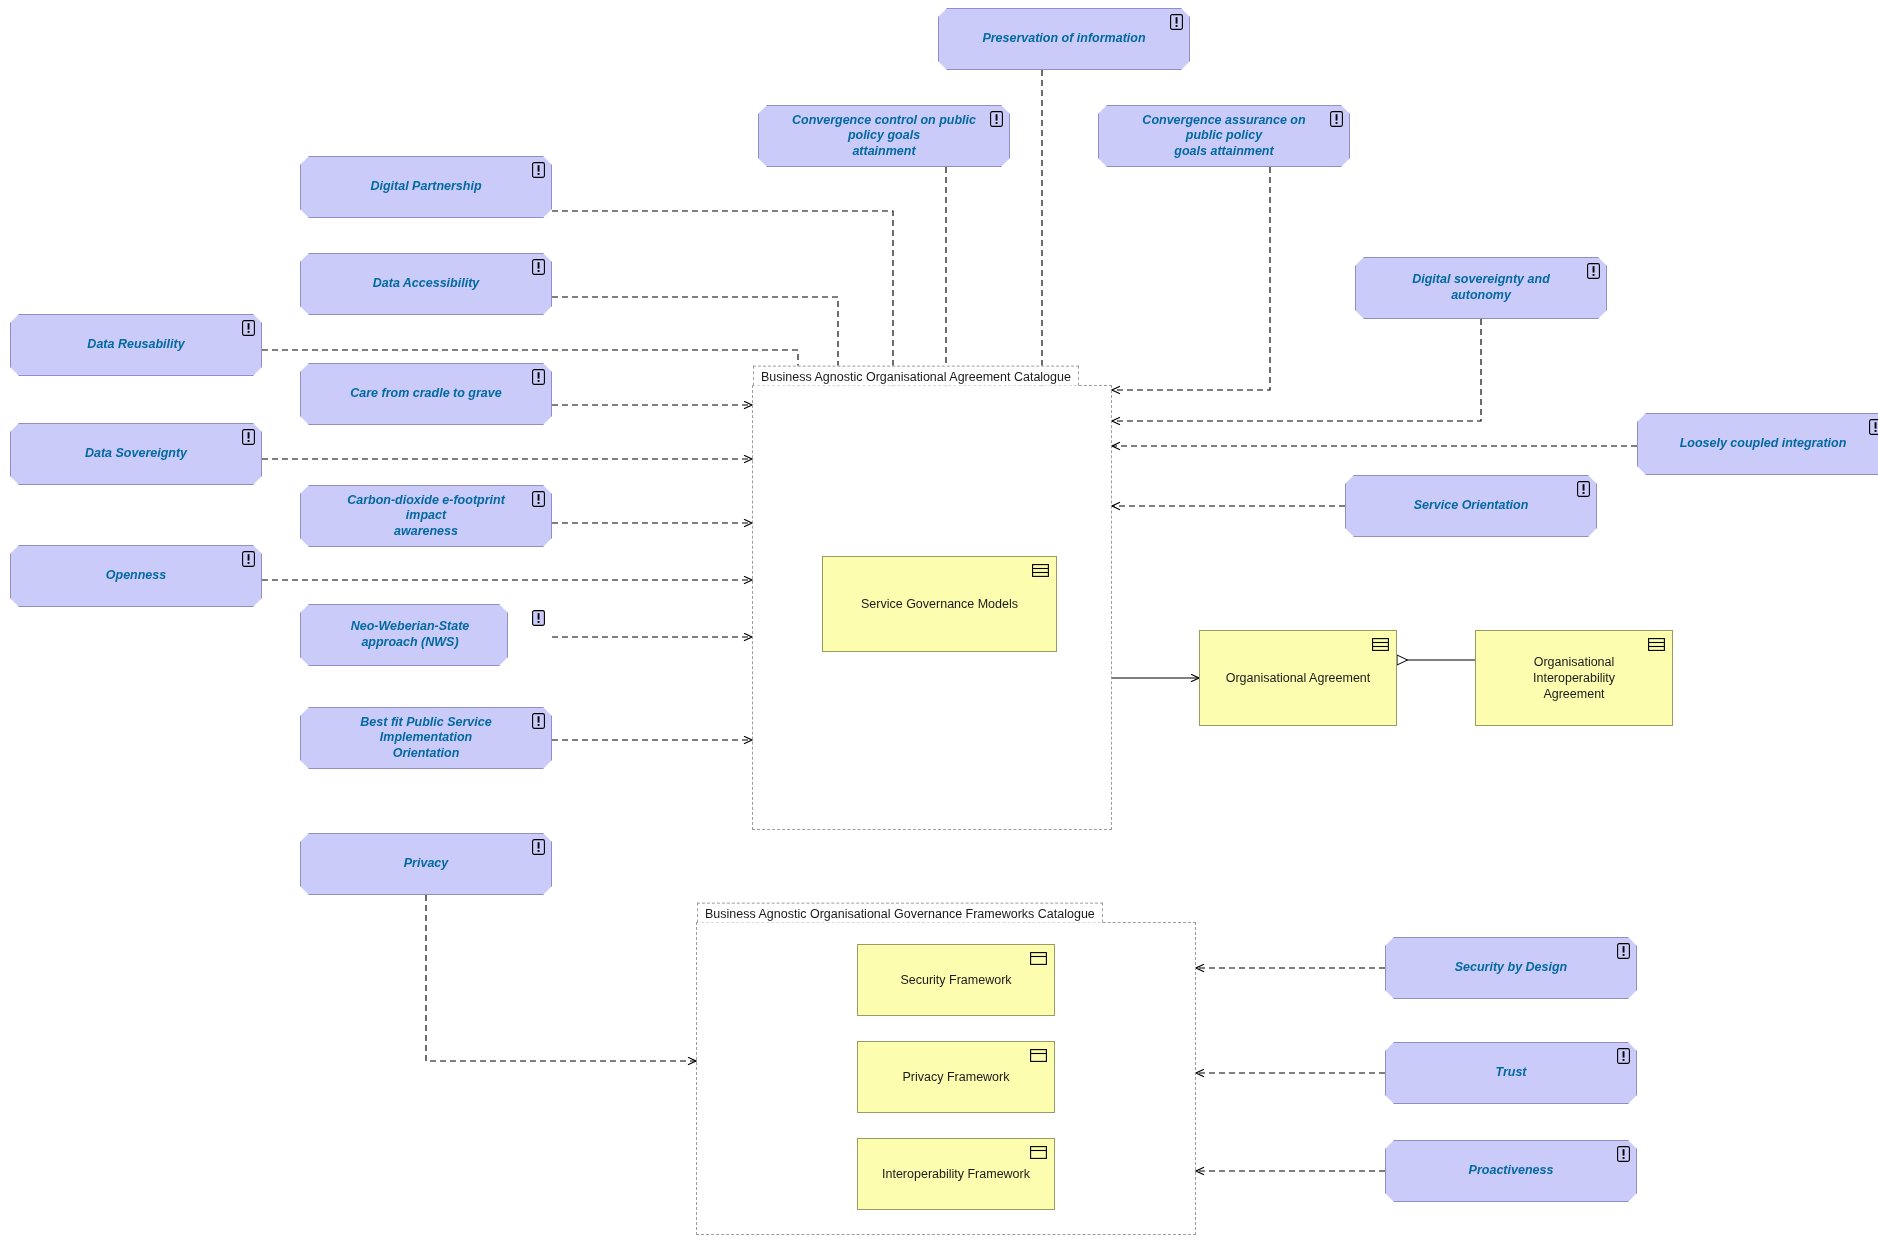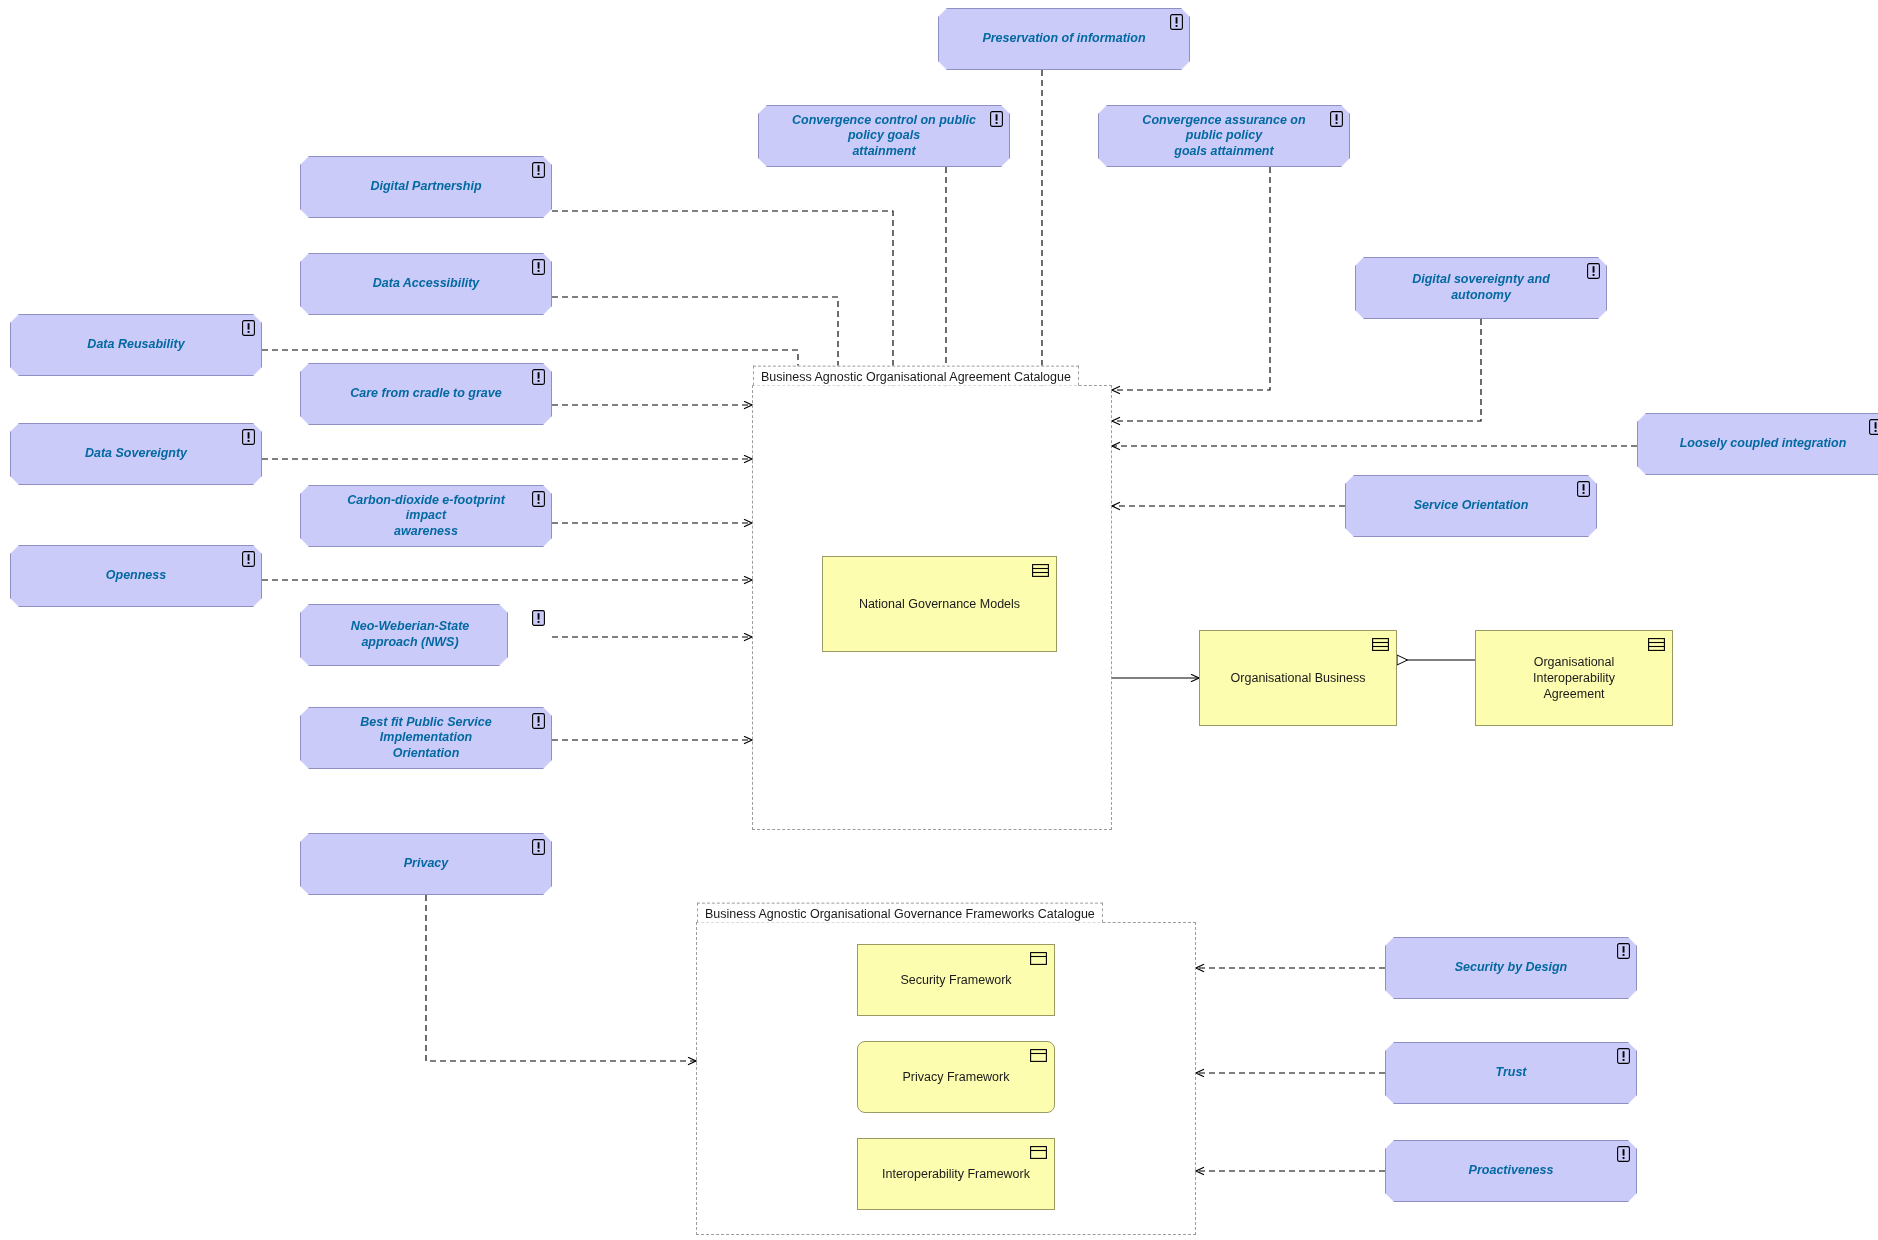--- a/index.html
+++ b/index.html
@@ -341,29 +341,29 @@
       </div>
       <span class="principle-icon" style="left: 1617px; top: 1146px; right: auto;"><svg viewBox="0 0 13 16" width="13" height="16">
           <rect x="0.6" y="0.6" width="11.8" height="14.8" rx="1.6" ry="1.6" fill="#cbcbf9" stroke="#000" stroke-width="1.1"></rect>
           <rect x="5.6" y="3.2" width="1.9" height="6.4" fill="#000"></rect>
           <rect x="5.6" y="11.0" width="1.9" height="1.9" fill="#000"></rect>
         </svg></span>
     </div>
 
   <div id="objects-host">
       <div class="objbox" style="left: 822px; top: 556px; width: 235px; height: 96px;">
-        <div class="otext">National Governance Models</div>
+        <div class="otext">Service Governance Models</div>
       </div>
       <span class="obj-icon" style="left: 1032px; top: 563px; right: auto;"><svg viewBox="0 0 17 13" width="17" height="13">
           <rect x="0.6" y="0.6" width="15.8" height="11.8" fill="#fdfdb0" stroke="#000" stroke-width="1.1"></rect>
           <line x1="0.6" y1="4.5" x2="16.4" y2="4.5" stroke="#000" stroke-width="1.1"></line>
           <line x1="0.6" y1="8.5" x2="16.4" y2="8.5" stroke="#000" stroke-width="1.1"></line>
         </svg></span>
       <div class="objbox" style="left: 1199px; top: 630px; width: 198px; height: 96px;">
-        <div class="otext">Organisational Business</div>
+        <div class="otext">Organisational Agreement</div>
       </div>
       <span class="obj-icon" style="left: 1372px; top: 637px; right: auto;"><svg viewBox="0 0 17 13" width="17" height="13">
           <rect x="0.6" y="0.6" width="15.8" height="11.8" fill="#fdfdb0" stroke="#000" stroke-width="1.1"></rect>
           <line x1="0.6" y1="4.5" x2="16.4" y2="4.5" stroke="#000" stroke-width="1.1"></line>
           <line x1="0.6" y1="8.5" x2="16.4" y2="8.5" stroke="#000" stroke-width="1.1"></line>
         </svg></span>
       <div class="objbox" style="left: 1475px; top: 630px; width: 198px; height: 96px;">
         <div class="otext">Organisational Interoperability
 Agreement</div>
       </div>
@@ -372,21 +372,21 @@
           <line x1="0.6" y1="4.5" x2="16.4" y2="4.5" stroke="#000" stroke-width="1.1"></line>
           <line x1="0.6" y1="8.5" x2="16.4" y2="8.5" stroke="#000" stroke-width="1.1"></line>
         </svg></span>
       <div class="objbox" style="left: 857px; top: 944px; width: 198px; height: 72px;">
         <div class="otext">Security Framework</div>
       </div>
       <span class="obj-icon" style="left: 1030px; top: 951px; right: auto;"><svg viewBox="0 0 17 13" width="17" height="13">
           <rect x="0.6" y="0.6" width="15.8" height="11.8" fill="#fdfdb0" stroke="#000" stroke-width="1.1"></rect>
           <line x1="0.6" y1="4.5" x2="16.4" y2="4.5" stroke="#000" stroke-width="1.1"></line>
         </svg></span>
-      <div class="objbox" style="left: 857px; top: 1041px; width: 198px; height: 72px; border-radius: 8px;">
+      <div class="objbox" style="left: 857px; top: 1041px; width: 198px; height: 72px;">
         <div class="otext">Privacy Framework</div>
       </div>
       <span class="obj-icon" style="left: 1030px; top: 1048px; right: auto;"><svg viewBox="0 0 17 13" width="17" height="13">
           <rect x="0.6" y="0.6" width="15.8" height="11.8" fill="#fdfdb0" stroke="#000" stroke-width="1.1"></rect>
           <line x1="0.6" y1="4.5" x2="16.4" y2="4.5" stroke="#000" stroke-width="1.1"></line>
         </svg></span>
       <div class="objbox" style="left: 857px; top: 1138px; width: 198px; height: 72px;">
         <div class="otext">Interoperability Framework</div>
       </div>
       <span class="obj-icon" style="left: 1030px; top: 1145px; right: auto;"><svg viewBox="0 0 17 13" width="17" height="13">

